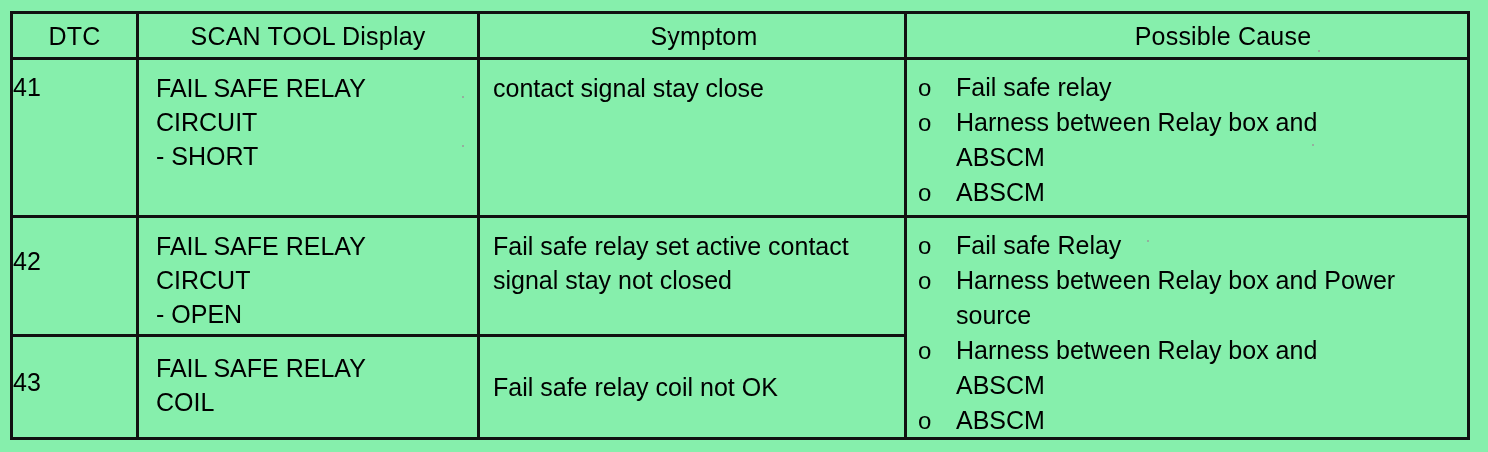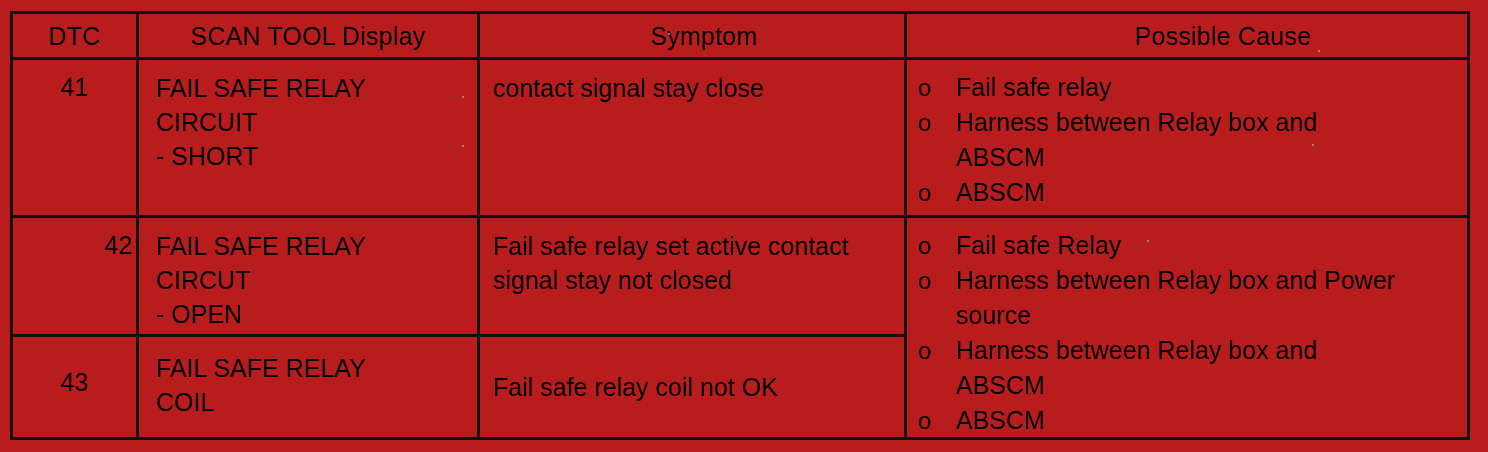--- a/index.html
+++ b/index.html
@@ -13,21 +13,21 @@
     overflow: hidden;
     font-family: "Liberation Sans", sans-serif;
     color: #000000;
     -webkit-font-smoothing: none;
   }
 
   #page {
     position: relative;
     width: 1488px;
     height: 452px;
-    background: #b91c1c;
+    background: #86efac;
   }
 
   
   .frame {
     position: absolute;
     left: 10px;
     top: 11px;
     width: 1460px;
     height: 429px;
     border: 3px solid #111;
@@ -72,26 +72,25 @@
     letter-spacing: 0.2px;
   }
   .hdr-dtc      { left: 13px;  top: 22px; width: 123px; }
   .hdr-scan     { left: 139px; top: 22px; width: 338px; }
   .hdr-symptom  { left: 480px; top: 22px; width: 448px; }
   .hdr-cause    { left: 907px; top: 22px; width: 560px; margin-left: 36px; }
 
   .dtc-num {
     font-size: 25px;
     line-height: 28px;
-    text-align: center;
     width: 123px;
     left: 13px;
   }
   .dtc-41 { top: 73px; }
-  .dtc-42 { top: 231px; margin-left: 44px; }
+  .dtc-42 { top: 247px; }
   .dtc-43 { top: 368px; }
 
   .scan-cell {
     left: 156px;
     width: 316px;
     font-size: 25px;
     line-height: 34px;
     text-align: left;
   }
   .scan-41 { top: 71px; }

